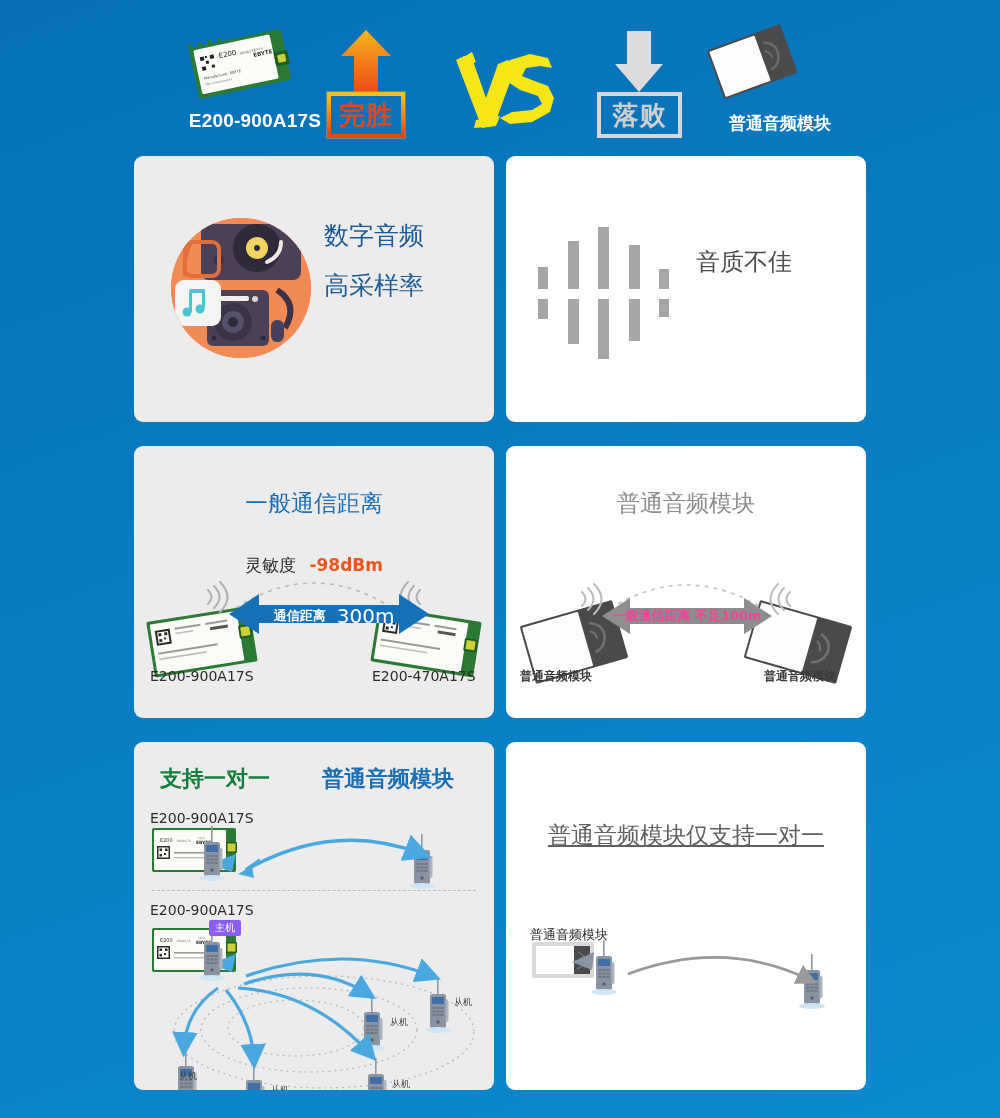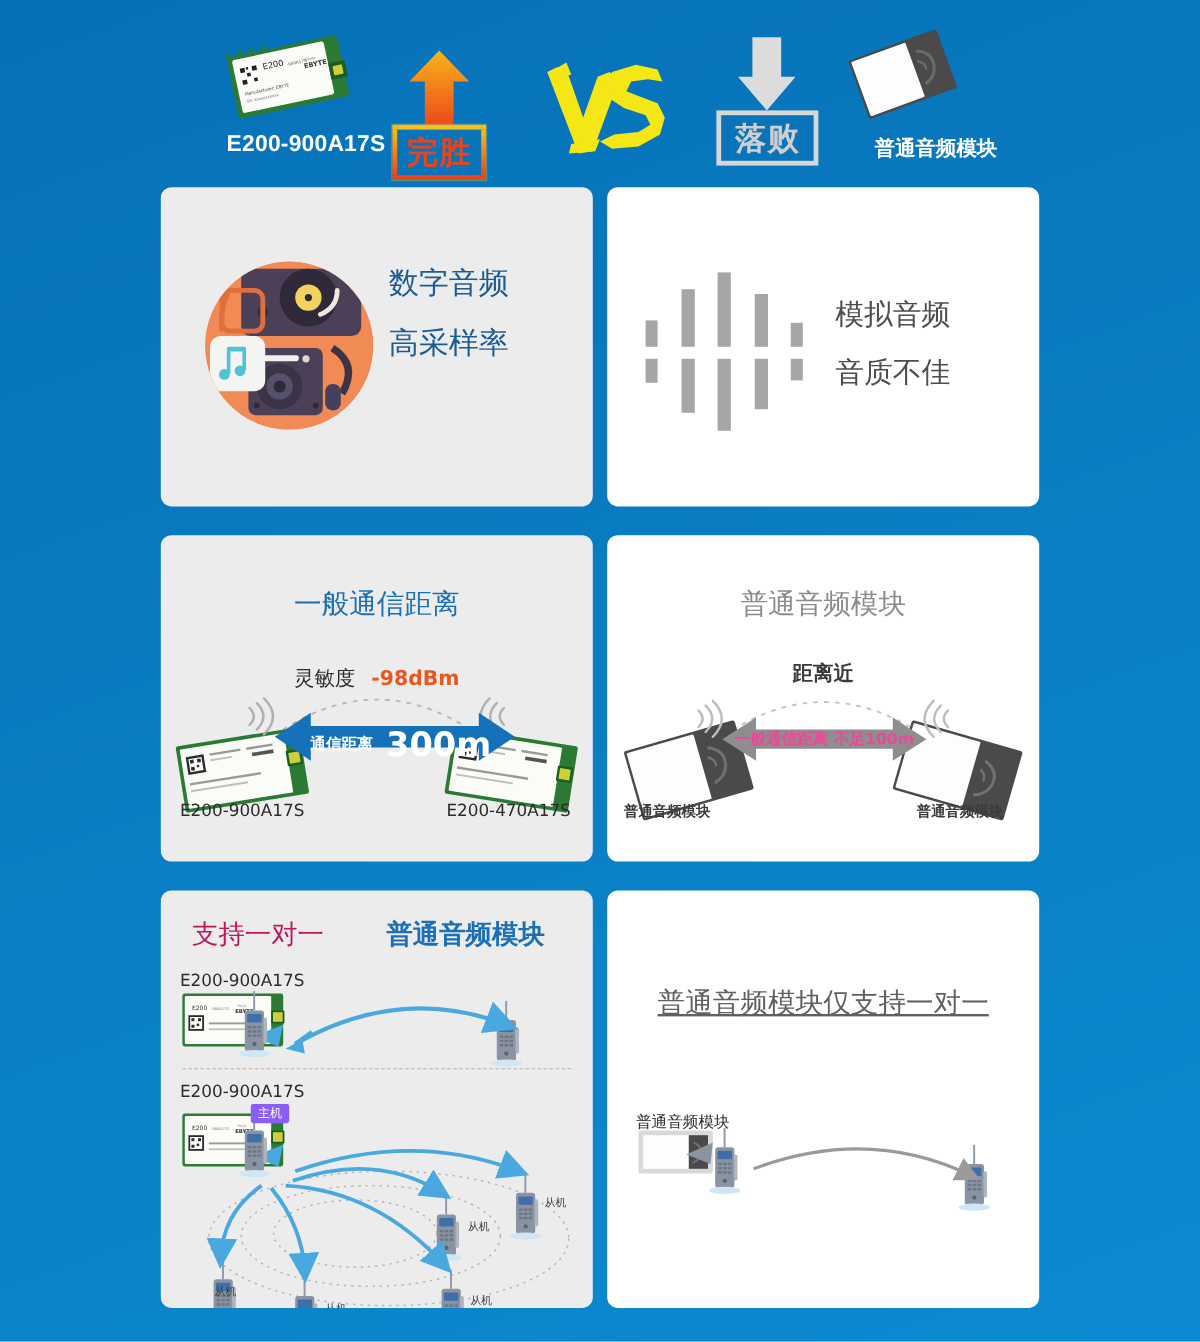--- a/index.html
+++ b/index.html
@@ -20,21 +20,21 @@
 
   .lbl-left {
     position: absolute; left: 170px; top: 110px; width: 170px; text-align: center;
     color: #ffffff; font-size: 19px; font-weight: bold; letter-spacing: .2px;
   }
   .lbl-right {
     position: absolute; left: 690px; top: 112px; width: 180px; text-align: center;
     color: #ffffff; font-size: 17px; font-weight: bold;
   }
 
-  .win-wrap { position: absolute; left: 327px; top: 40px; width: 78px; height: 110px; }
+  .win-wrap { position: absolute; left: 327px; top: 28px; width: 78px; height: 110px; }
   .lose-wrap { position: absolute; left: 597px; top: 28px; width: 85px; height: 110px; }
 
   .badge-win {
     position: absolute; left: 0; top: 64px; width: 78px; height: 46px;
     border: 4px solid; border-image: linear-gradient(#f6c21a, #e8451c) 1;
     background: #0a74bb;
     display: flex; align-items: center; justify-content: center;
     color: #e8451c; font-size: 26px; font-weight: bold; letter-spacing: 1px;
     font-family: "DejaVu Sans", sans-serif;
     box-shadow: 0 0 0 1px rgba(246,194,26,.35);
@@ -117,21 +117,21 @@
 
   .mod-name {
     position: absolute; font-size: 14px; color: #2b2b2b;
     font-family: "DejaVu Sans", sans-serif; white-space: nowrap;
   }
   .mod-name.small { font-size: 12px; font-weight: 600; color: #3b3b3b; }
 
   
   .r3-t1 {
     position: absolute; left: 26px; top: 22px;
-    color: #be185d; font-size: 22px; font-weight: 400;
+    color: #15803d; font-size: 22px; font-weight: 700;
     font-family: "DejaVu Sans", sans-serif;
   }
   .r3-t2 {
     position: absolute; left: 188px; top: 22px;
     color: #1b6fb5; font-size: 22px; font-weight: 600;
     font-family: "DejaVu Sans", sans-serif;
   }
   .r3-lbl {
     position: absolute; font-size: 14px; color: #2b2b2b;
     font-family: "DejaVu Sans", sans-serif;
@@ -295,21 +295,20 @@
             <rect x="68" y="13" width="11" height="62"></rect>
             <rect x="68" y="85" width="11" height="60"></rect>
             <rect x="99" y="31" width="11" height="44"></rect>
             <rect x="99" y="85" width="11" height="42"></rect>
             <rect x="129" y="55" width="10" height="20"></rect>
             <rect x="129" y="85" width="10" height="18"></rect>
           </g>
         </svg>
       </div>
       <div class="c2-text">
-        <div>模拟音频</div>
         <div>音质不佳</div>
       </div>
     </div>
 
     <div class="card gray" id="c3">
       <div class="ttl-blue">一般通信距离</div>
 
       <svg style="position:absolute;left:0;top:0" width="360" height="272">
         <path d="M60 196 Q180 78 300 196" stroke="#b8b8b8" stroke-width="1.6" fill="none" stroke-dasharray="4 5"></path>
 
@@ -365,21 +364,21 @@
         </g>
       </svg>
 
       <div class="sens">
         <span class="k">灵敏度</span>
         <span class="v">-98dBm</span>
       </div>
 
       <div style="position:absolute;left:120px;top:158px;width:160px;text-align:center;color:#fff;font-family:'DejaVu Sans',sans-serif;white-space:nowrap">
         <span style="font-size:13px;font-weight:600;vertical-align:middle">通信距离</span>
-        <span style="font-size:28px;font-weight:bold;margin-left:6px;vertical-align:middle">300m</span>
+        <span style="font-size:20px;font-weight:normal;margin-left:6px;vertical-align:middle">300m</span>
       </div>
 
       <div class="mod-name" style="left:16px;top:222px">E200-900A17S</div>
       <div class="mod-name" style="left:238px;top:222px">E200-470A17S</div>
     </div>
 
     <div class="card white" id="c4">
       <div class="ttl-gray">普通音频模块</div>
 
       <svg style="position:absolute;left:0;top:0" width="360" height="272">
@@ -404,21 +403,20 @@
             <path d="M88 138 q15 15 0 30"></path>
           <path d="M284 146 q-7 7 0 14"></path>
             <path d="M278 142 q-11 11 0 22"></path>
             <path d="M272 138 q-15 15 0 30"></path>
         </g>
         <g fill="#8e8e8e">
           <path d="M96 170 L124 152 L124 162 L238 162 L238 152 L266 170 L238 188 L238 178 L124 178 L124 188 Z"></path>
         </g>
       </svg>
 
-      <div class="near">距离近</div>
 
       <div style="position:absolute;left:100px;top:161px;width:162px;text-align:center;color:#ec4899;font-size:13px;font-weight:600;font-family:'DejaVu Sans',sans-serif;white-space:nowrap">一般通信距离 不足100m</div>
 
       <div class="mod-name small" style="left:14px;top:222px">普通音频模块</div>
       <div class="mod-name small" style="left:258px;top:222px">普通音频模块</div>
     </div>
 
     <div class="card gray" id="c5">
       <div class="r3-t1">支持一对一</div>
       <div class="r3-t2">普通音频模块</div>

